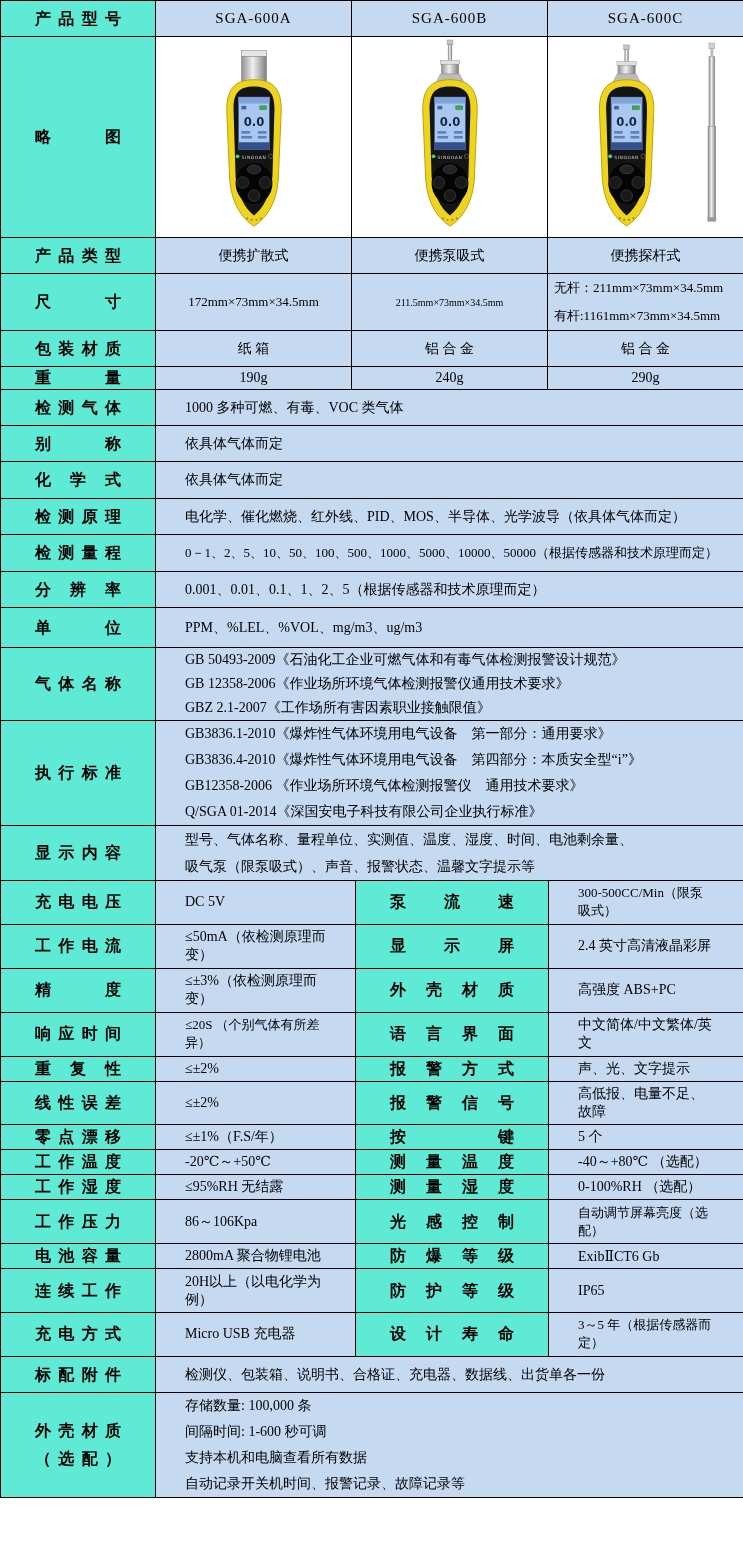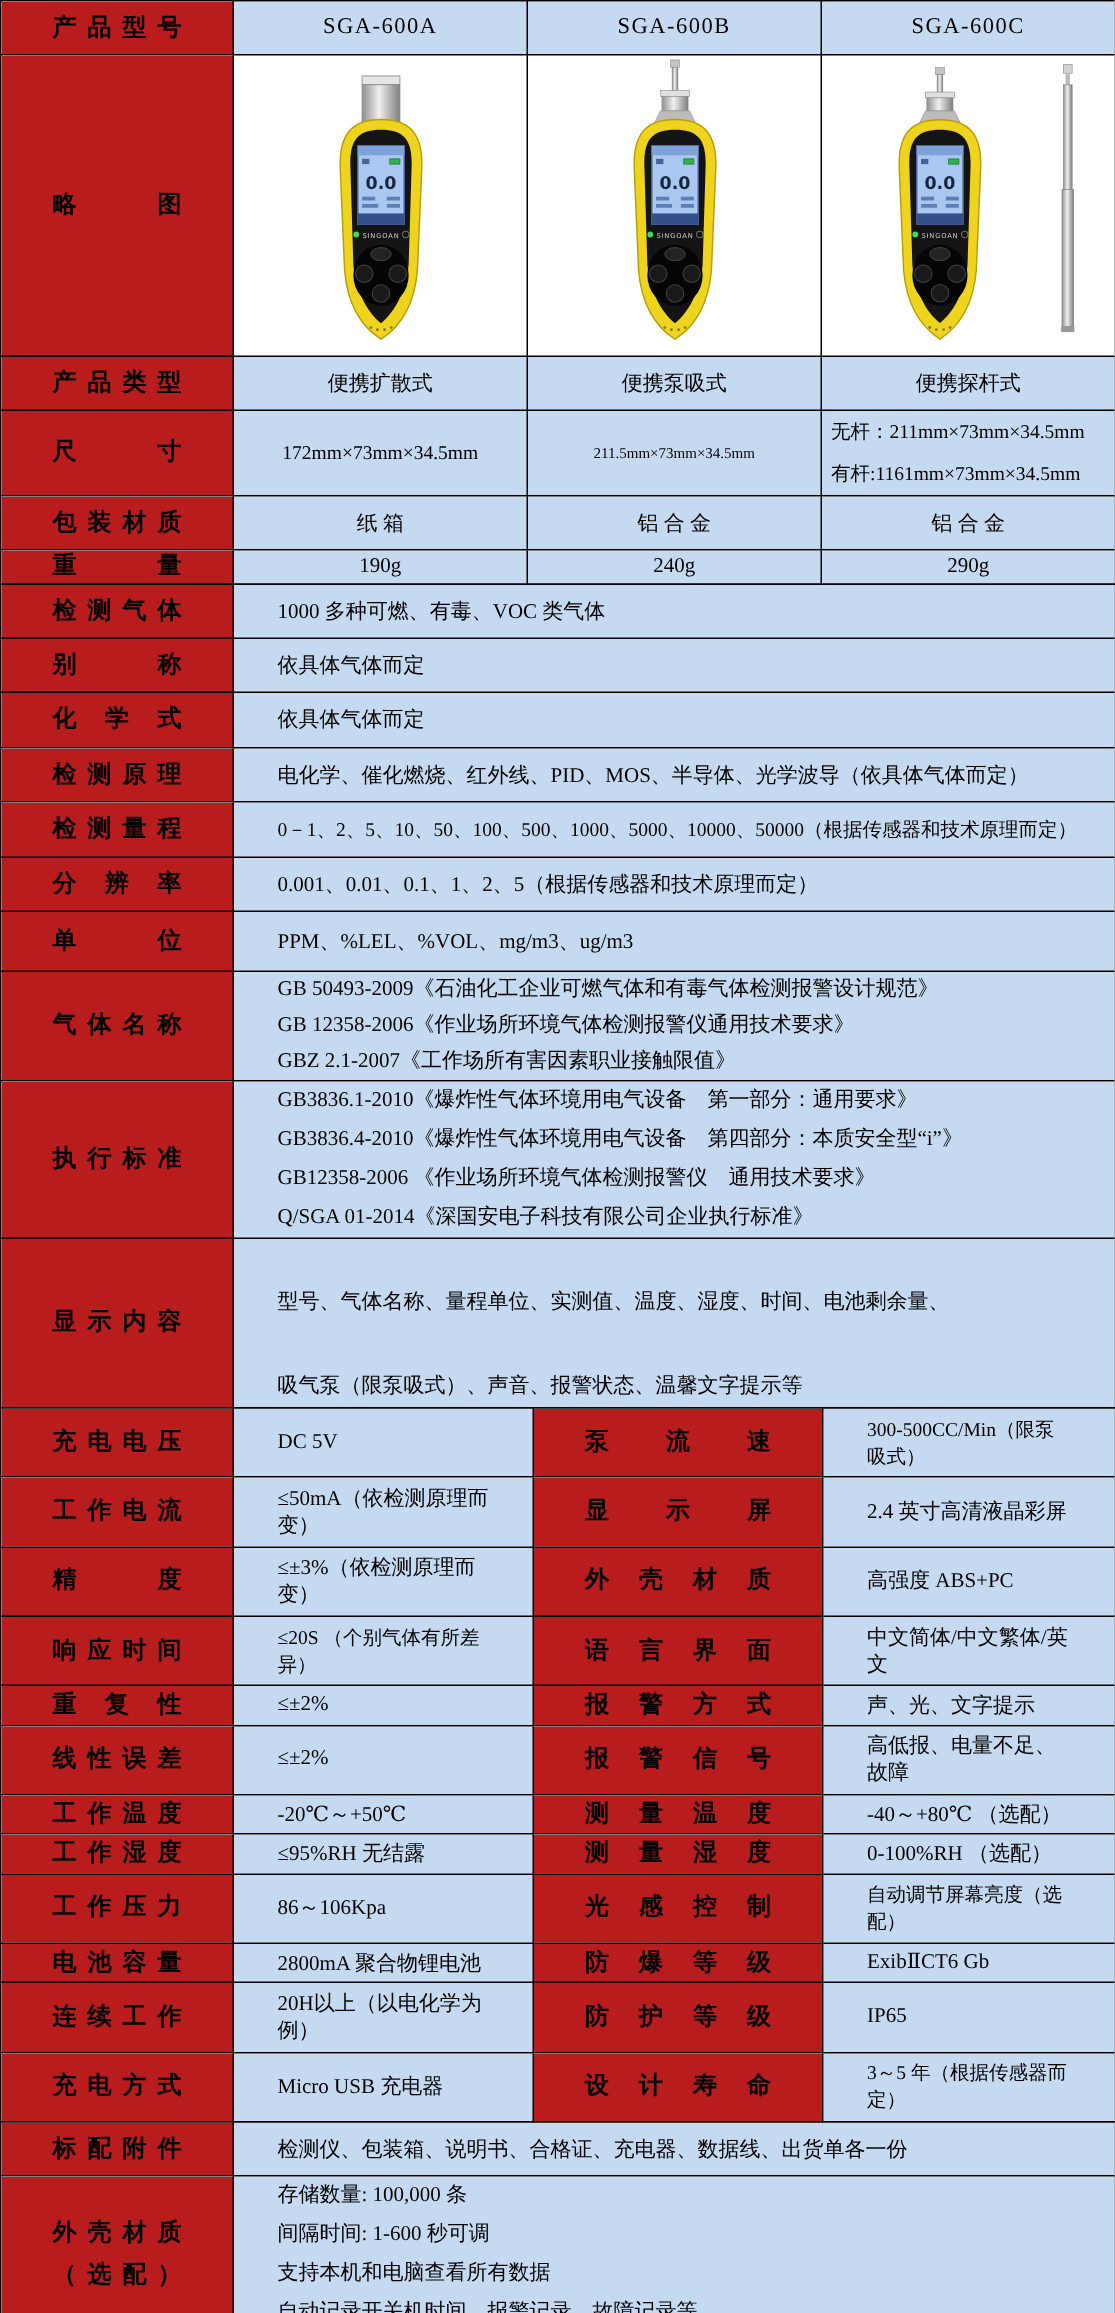--- a/index.html
+++ b/index.html
@@ -1,32 +1,32 @@
 <!DOCTYPE html>
 <html><head>
 <meta charset="utf-8">
 <style>
   html,body{margin:0;padding:0;background:#ffffff;color:#000;}
   body{width:743px;font-family:"Liberation Sans",sans-serif;}
   .sheet{width:743px;}
   table.tbl{border-collapse:collapse;table-layout:fixed;width:743px;}
   table.tbl + table.tbl{margin-top:-1px;}
   td{border:1px solid #000;padding:0;vertical-align:middle;overflow:hidden;}
-  .lbl{background:#b91c1c;font-weight:bold;font-size:16px;font-family:"Liberation Sans",sans-serif;}
+  .lbl{background:#5eead4;font-weight:bold;font-size:16px;font-family:"Liberation Sans",sans-serif;}
   .dist{display:block;text-align:justify;text-align-last:justify;padding:0 34px;line-height:1.25;}
   .val{background:#c5d9f1;font-size:14px;font-family:"Liberation Serif","DejaVu Serif",serif;}
   .ctr{text-align:center;}
   .lft{text-align:left;padding:0 29px;}
   .hdr{font-size:15px;letter-spacing:1px;}
   .img{background:#ffffff;text-align:center;vertical-align:middle;}
   .h35{height:23px}.h36{height:36px}.h37{height:37px}.h40{height:40px}
   .h54{height:54px}.h57{height:57px}.h72{height:72px}.h104{height:104px}.h201{height:201px}
   .lh24 div{line-height:24px;}
   .lh26 div{line-height:26px;}
-  .lh27 div{line-height:27px;margin-top:29px;}
+  .lh27 div{line-height:27px;}
   .lh28 div{line-height:28px;}
   .spec{height:477px;}
   .nowrap{white-space:nowrap;}
 </style>
 </head>
 <body>
 
 <div class="sheet">
 
   <table class="tbl">
@@ -366,20 +366,30 @@
             <span class="dist">线性误差</span>
           </td>
       <td class="val lft">≤±2%</td>
       <td class="lbl">
             <span class="dist">报警信号</span>
           </td>
       <td class="val lft">高低报、电量不足、故障</td>
     </tr>
     <tr>
       <td class="lbl">
+            <span class="dist">零点漂移</span>
+          </td>
+      <td class="val lft">≤±1%（F.S/年）</td>
+      <td class="lbl">
+            <span class="dist">按键</span>
+          </td>
+      <td class="val lft">5 个</td>
+    </tr>
+    <tr>
+      <td class="lbl">
             <span class="dist">工作温度</span>
           </td>
       <td class="val lft">-20℃～+50℃</td>
       <td class="lbl">
             <span class="dist">测量温度</span>
           </td>
       <td class="val lft">-40～+80℃ （选配）</td>
     </tr>
     <tr>
       <td class="lbl">

